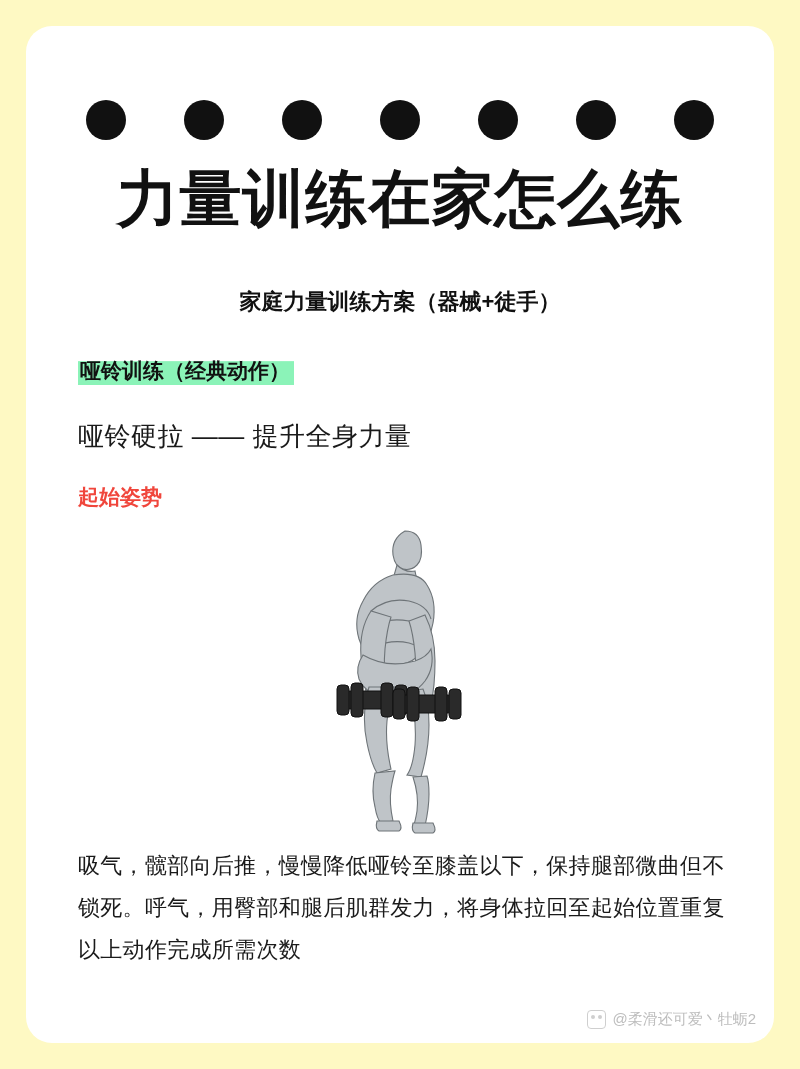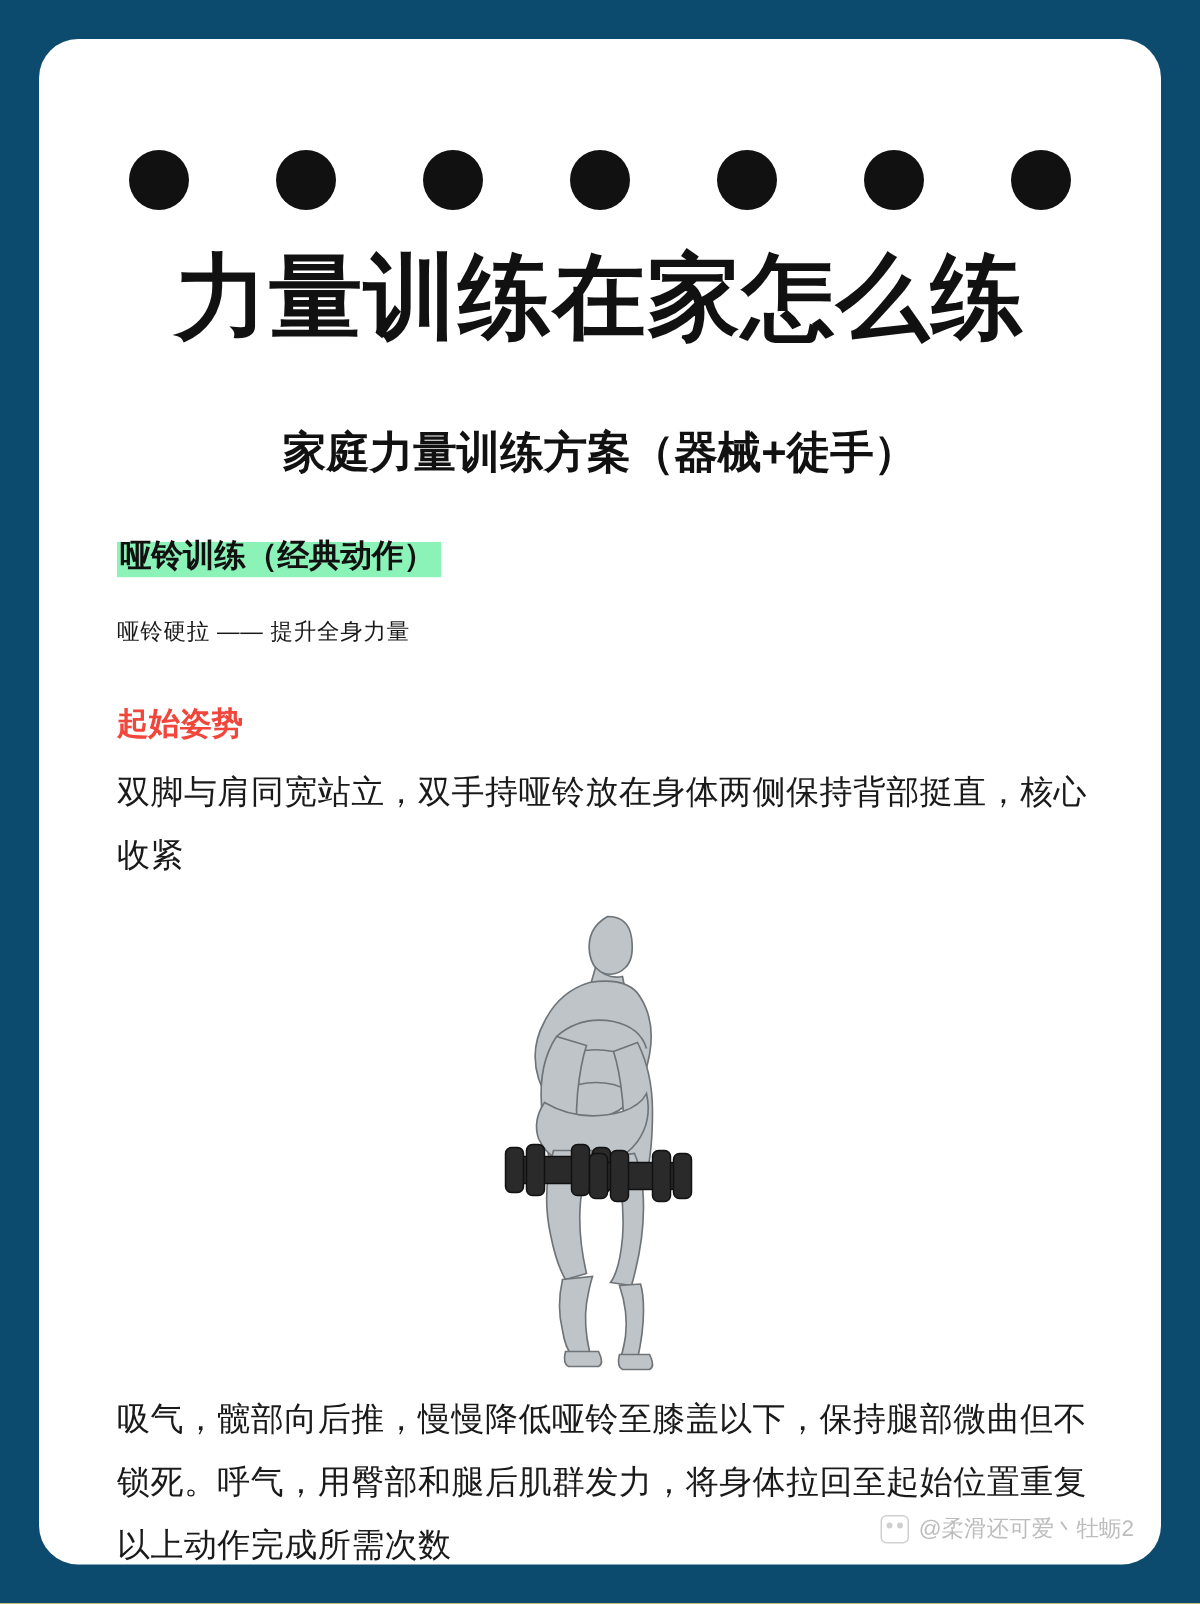--- a/index.html
+++ b/index.html
@@ -10,21 +10,21 @@
     width: 800px;
     height: 1069px;
     background: #FFC400;
     font-family: "Liberation Sans", sans-serif;
     overflow: hidden;
   }
   .page {
     position: relative;
     width: 800px;
     height: 1069px;
-    background: #0c4a6e;
+    background: #fef9c3;
     box-sizing: border-box;
   }
   .card {
     position: absolute;
     left: 26px;
     top: 26px;
     width: 748px;
     height: 1017px;
     background: #FFFFFF;
     border-radius: 26px;
@@ -60,43 +60,43 @@
     color: #111111;
     letter-spacing: 1px;
     font-family: "Liberation Sans", sans-serif;
   }
   .subtitle {
     position: absolute;
     top: 258px;
     left: 0;
     width: 748px;
     text-align: center;
-    font-size: 29px;
+    font-size: 22px;
     line-height: 36px;
     font-weight: bold;
     color: #111111;
   }
   .content {
     position: absolute;
     top: 330px;
     left: 52px;
     width: 650px;
   }
   .section-tag {
     display: inline-block;
     font-size: 21px;
     font-weight: bold;
     color: #111111;
     background: linear-gradient(to bottom, rgba(255,255,255,0) 16%, #8BF3B8 18%, #8BF3B8 92%, rgba(255,255,255,0) 94%);
     padding: 2px 4px 3px 2px;
     line-height: 26px;
   }
   .move-line {
-    margin-top: 20px;
-    font-size: 15px;
+    margin-top: 34px;
+    font-size: 26px;
     color: #1a1a1a;
     line-height: 30px;
     letter-spacing: 0.5px;
   }
   .label-red {
     margin-top: 32px;
     font-size: 21px;
     font-weight: bold;
     color: #F0463C;
     line-height: 28px;
@@ -178,21 +178,20 @@
     </div>
 
     <div class="title">力量训练在家怎么练</div>
     <div class="subtitle">家庭力量训练方案（器械+徒手）</div>
 
     <div class="content">
       <div class="section-tag">哑铃训练（经典动作）</div>
       <div class="move-line">哑铃硬拉 —— 提升全身力量</div>
 
       <div class="label-red">起始姿势</div>
-      <div class="body-text">双脚与肩同宽站立，双手持哑铃放在身体两侧保持背部挺直，核心收紧</div>
 
       <div class="figure">
         <svg width="220" height="320" viewBox="0 0 220 320" xmlns="http://www.w3.org/2000/svg" aria-hidden="true">
           <g fill="#BFC4C8" stroke="#6E7478" stroke-width="1.1">
 
             <path d="M112 16 q14 0 16 14 q2 14 -4 20 q-6 6 -14 4 q-8 -2 -10 -14 q-2 -16 12 -24 z"></path>
 
             <path d="M104 50 q8 8 18 6 l2 10 q-12 6 -24 -2 z"></path>
 
             <path d="M100 60 q26 -4 34 10 q10 16 6 38 q-4 22 -16 34 q-14 12 -34 6 q-18 -6 -24 -24 q-6 -20 4 -38 q10 -20 30 -26 z"></path>

